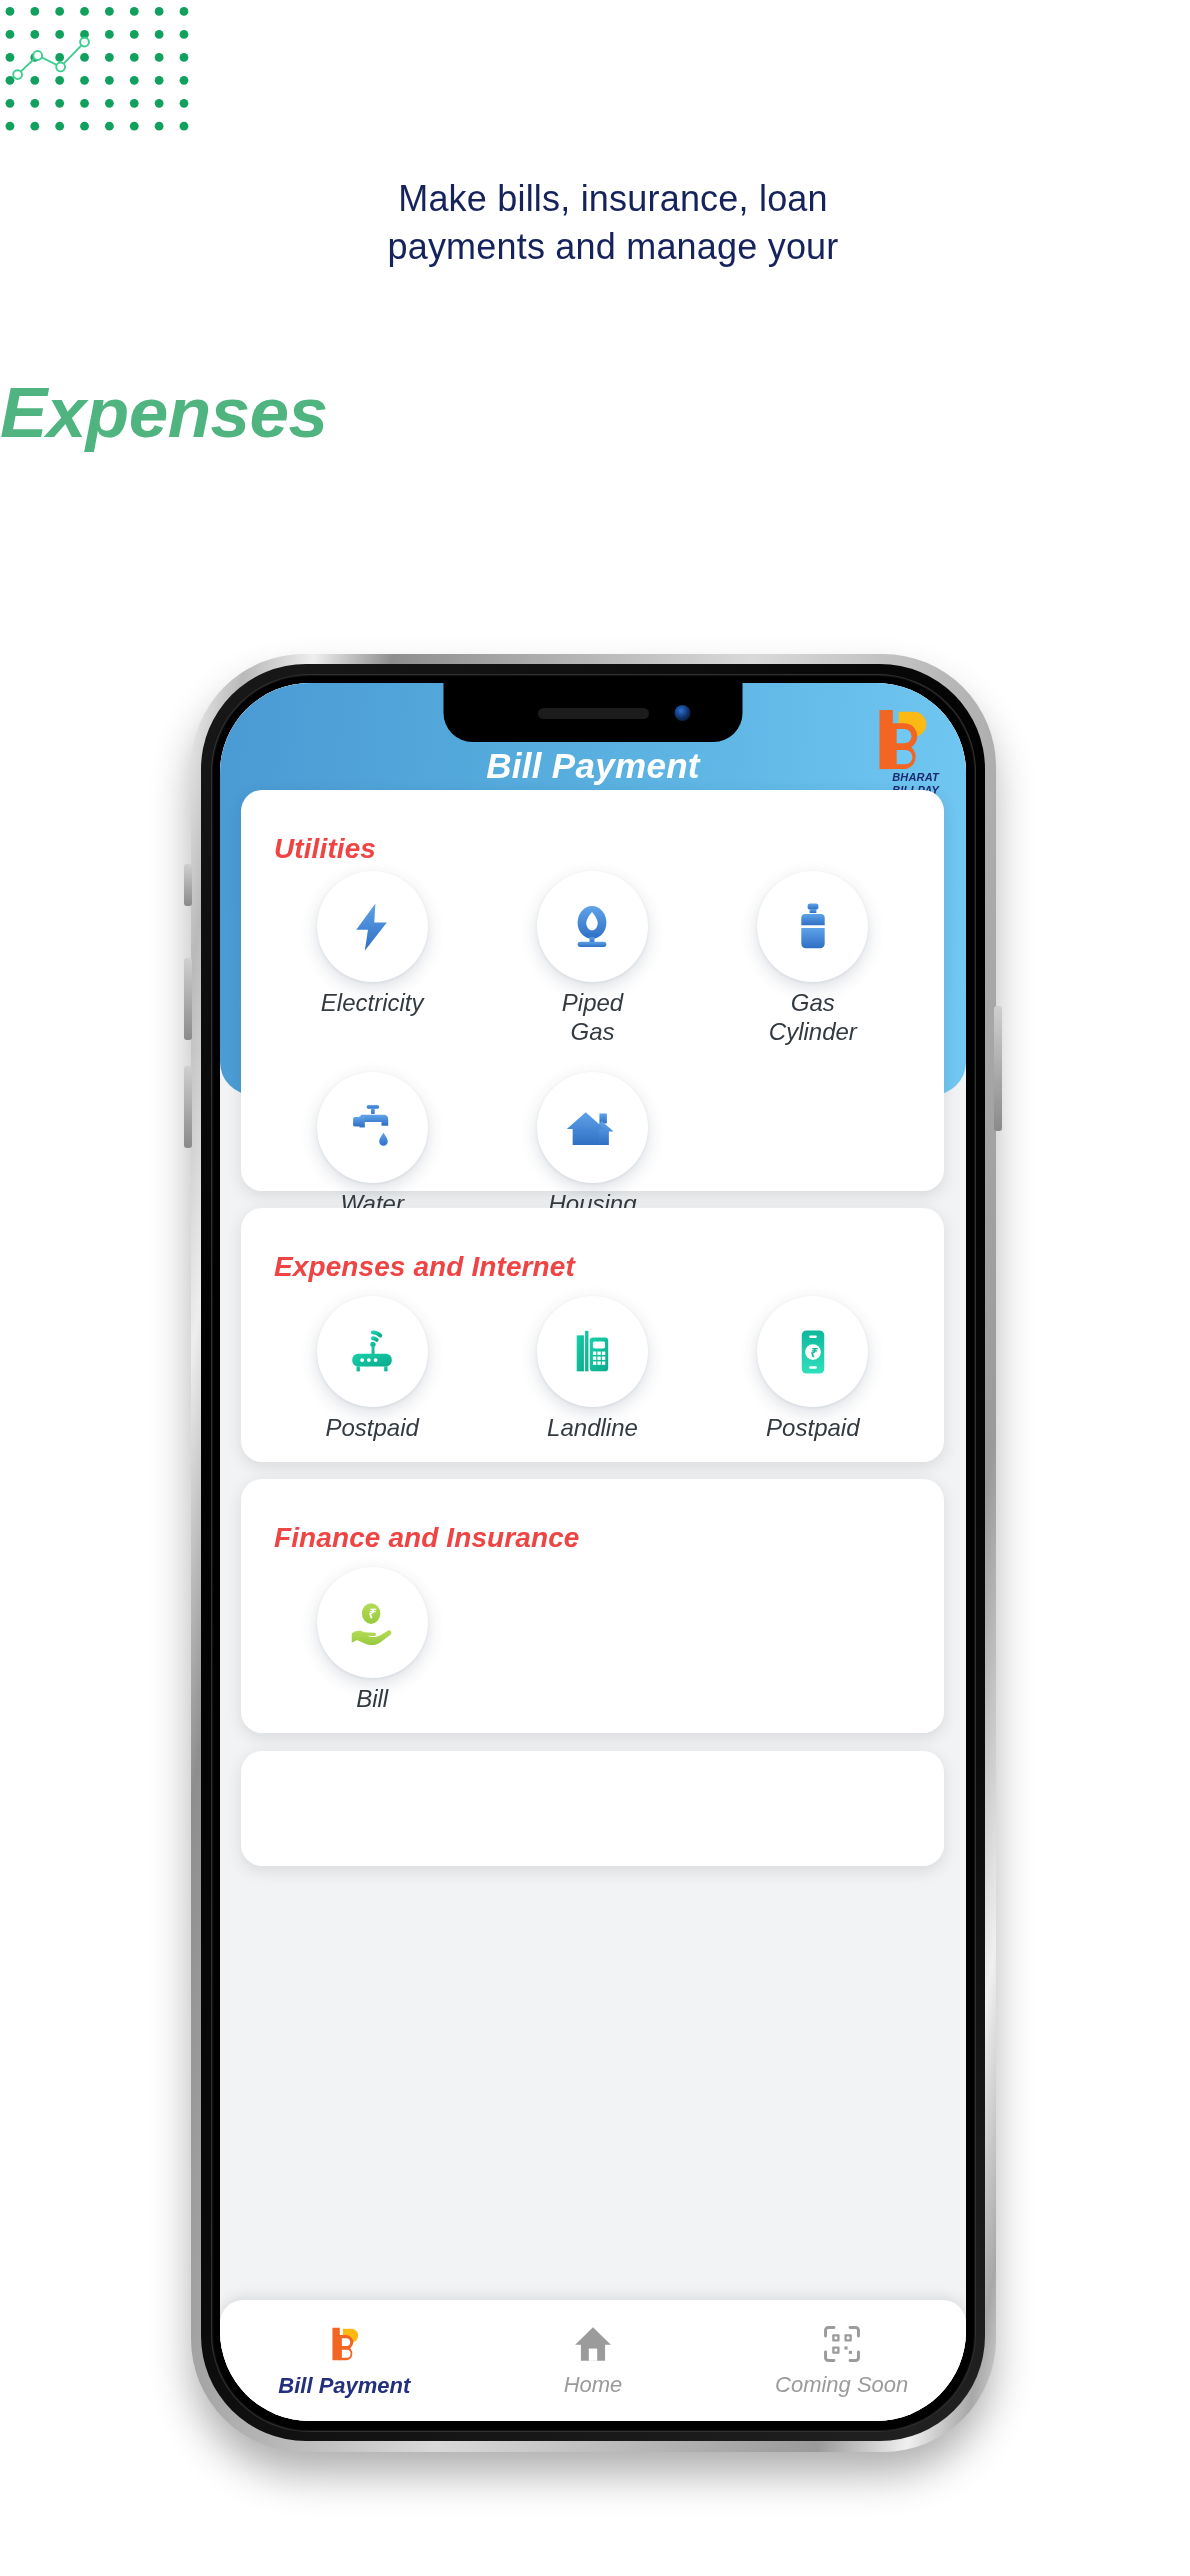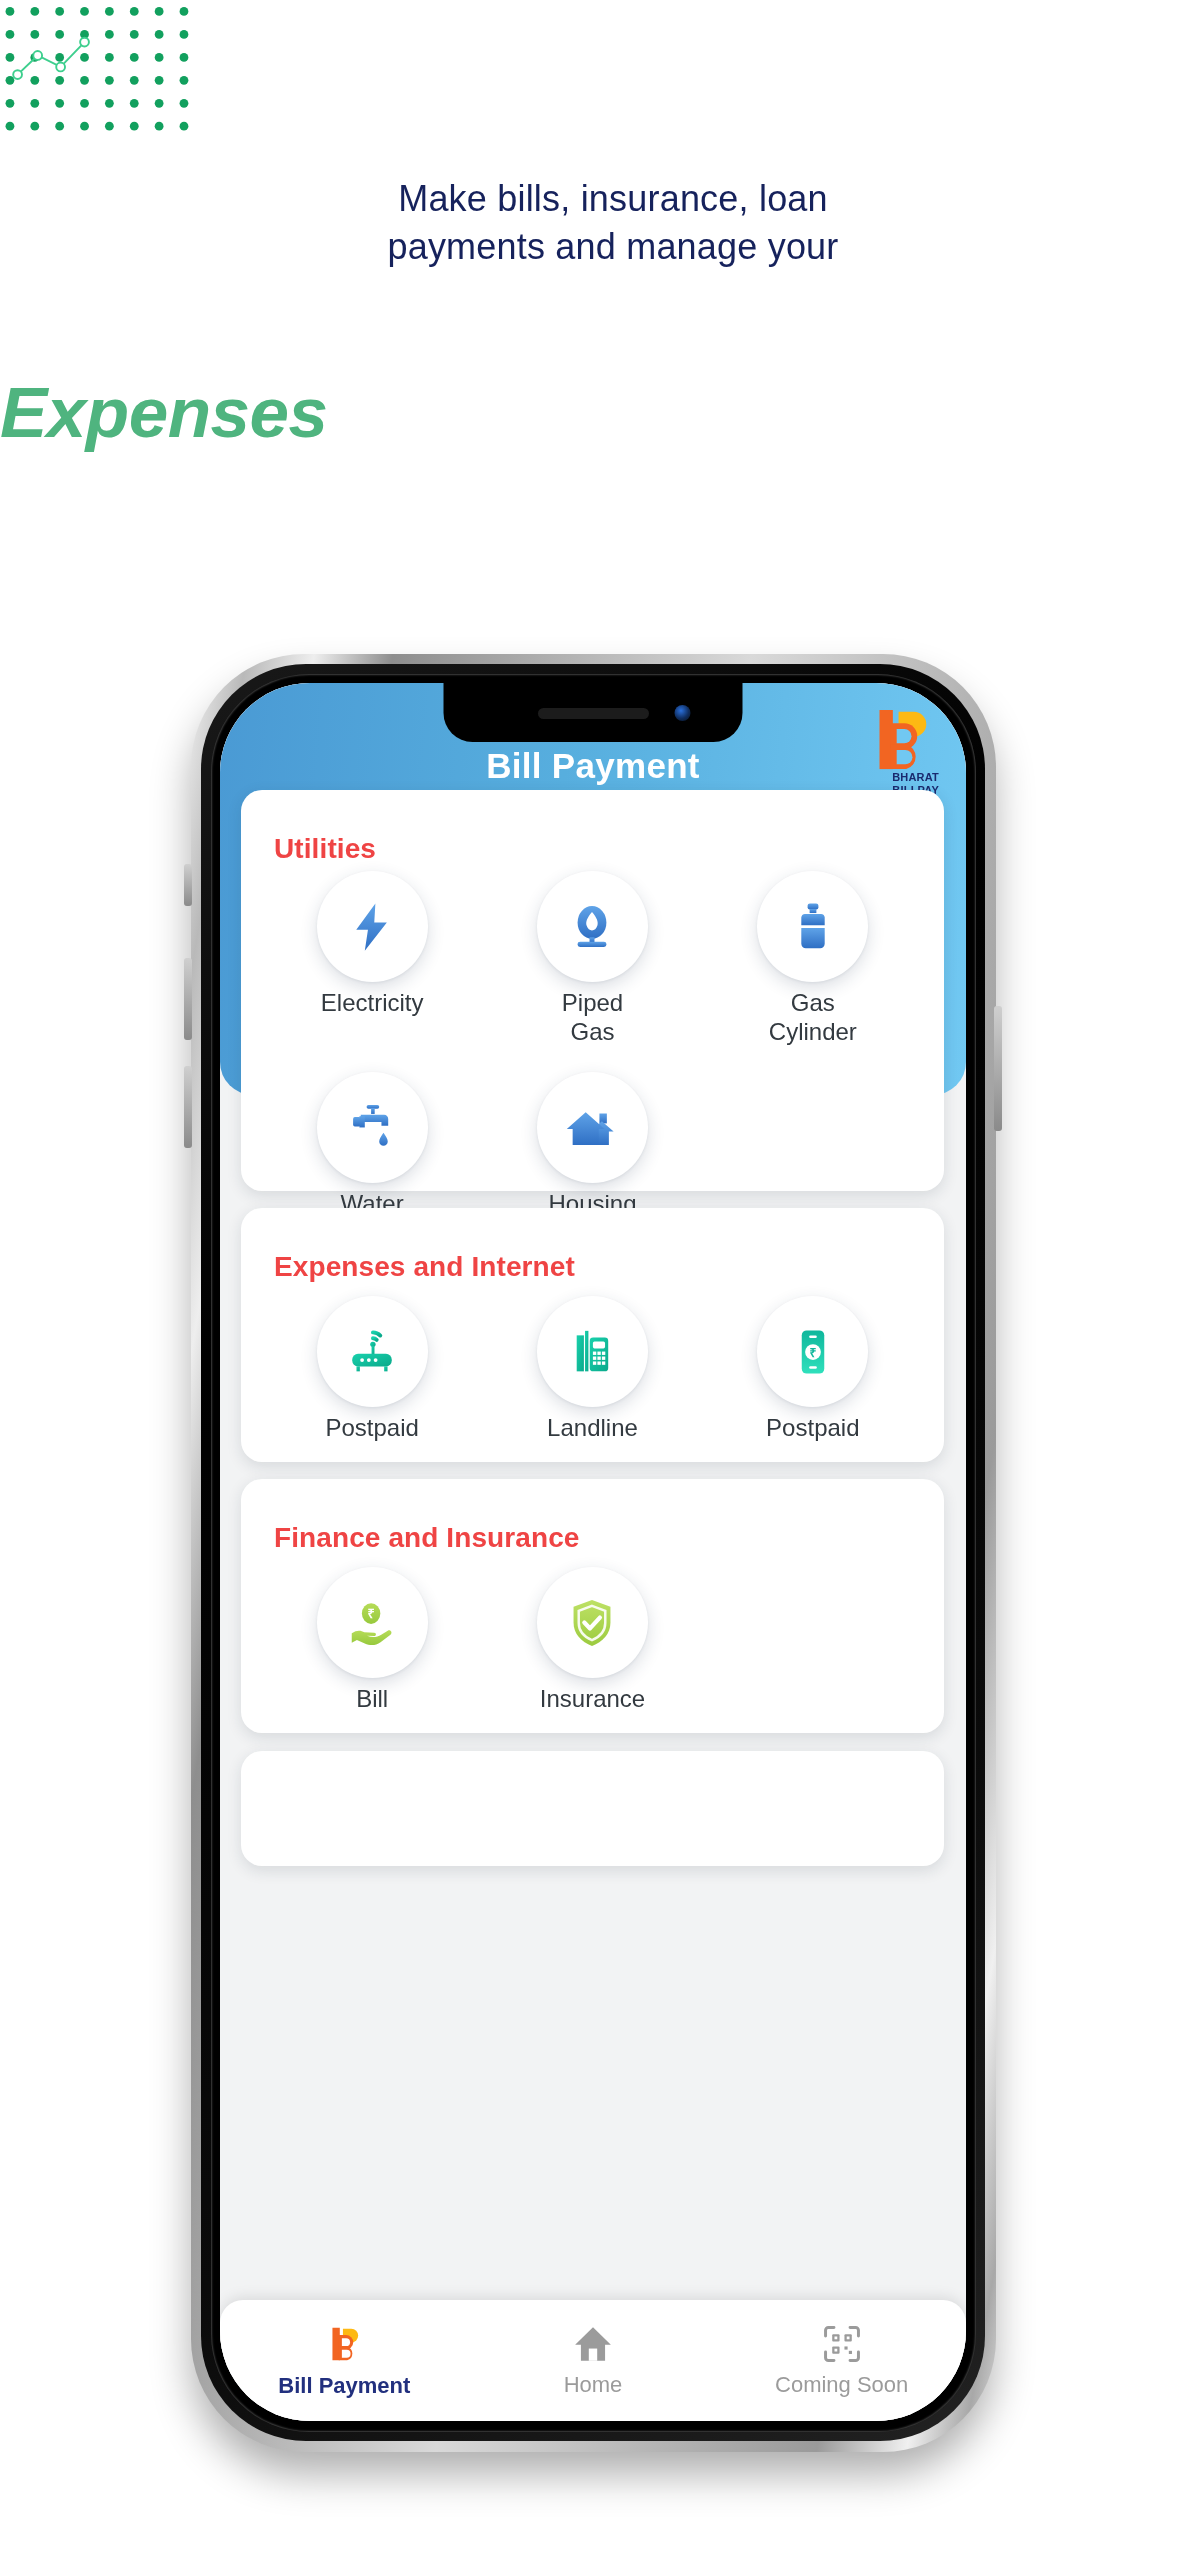--- a/index.html
+++ b/index.html
@@ -86,21 +86,21 @@
   
   .side-btn { position:absolute; background:linear-gradient(180deg,#cfcfcf,#8a8a8a); border-radius:2.9px; }
   .btn-mute   { left:28px; top:222px;  width:7.7px; height:42px; }
   .btn-volup  { left:28px; top:316px;  width:7.7px; height:82px; }
   .btn-voldn  { left:28px; top:424px;  width:7.7px; height:82px; }
   .btn-power  { right:28px; top:364px; width:7.7px; height:125px; }
 
   
   .app {
     position:absolute; left:0; top:0; width:746px; height:1738px;
-    background:#f2f3f4; overflow:hidden;
+    background:#f2f3f4; overflow:hidden;font-style:italic;
   }
   .app-header {
     position:absolute; left:0; top:0; width:746px; height:412px;
     background:linear-gradient(95deg,#4a9ad4 0%,#57aede 45%,#71c8f2 100%);
     border-bottom-left-radius:33px; border-bottom-right-radius:33px;
   }
   .app-title {
     position:absolute; left:0; top:63px; width:746px; text-align:center;
     font-size:35px; font-weight:700; color:#ffffff; letter-spacing:0.3px;
   }
@@ -466,36 +466,20 @@
                   <ellipse cx="11.6" cy="7.8" rx="4.1" ry="4.6" fill="url(#gLime)"></ellipse>
                   <text x="11.6" y="9.9" text-anchor="middle" font-size="5.6" font-weight="bold" fill="#ffffff" font-family="'Liberation Sans', sans-serif">₹</text>
                   <path d="M3 16.6 c2.2 -1.6 4 -1.4 5.6 -.5 l4.4 .2 c1 0 1 1.5 0 1.5 l-3.2 -.1
                            c2.4 .9 4.4 .7 6.3 -.5 l2.9 -1.8 c1.2 -.7 2.3 .9 1.2 1.8
                            l-4.4 3.3 c-2.2 1.6 -4.6 1.6 -7 .6 l-3.5 -1.5 l-2.3 1.2 z" fill="url(#gLime)"></path>
                 </svg>
               </div>
               <div class="tile-label">Bill</div>
             </div>
 
-            <div class="tile">
-              <div class="tile-circle">
-                <svg width="54" height="54" viewBox="0 0 24 24">
-                  <defs>
-                      <linearGradient id="gLime2" x1="0" y1="0" x2="0" y2="1">
-                    <stop offset="0%" stop-color="#bde165"></stop>
-                        <stop offset="100%" stop-color="#9ccb3f"></stop>
-                  </linearGradient>
-                    </defs>
-                  <path d="M12 1.8 l8.2 3 v7 c0 5.2 -3.5 8.6 -8.2 10.4 c-4.7 -1.8 -8.2 -5.2 -8.2 -10.4 v-7 z" fill="url(#gLime2)"></path>
-                  <path d="M12 4.4 l5.9 2.2 v5.3 c0 3.8 -2.5 6.3 -5.9 7.7 c-3.4 -1.4 -5.9 -3.9 -5.9 -7.7 v-5.3 z" fill="none" stroke="#ffffff" stroke-width="1.1" opacity=".9"></path>
-                  <path d="M8.6 11.8 l2.5 2.6 l4.4 -4.8" fill="none" stroke="#ffffff" stroke-width="1.9" stroke-linecap="round" stroke-linejoin="round"></path>
-                </svg>
-              </div>
-              <div class="tile-label">Insurance</div>
-            </div>
 
             <div class="tile"></div>
           </div>
         </div>
       </div>
 
       <div class="card" style="top:1068px;height:115px;"></div>
 
       <div class="bottom-nav">
 

